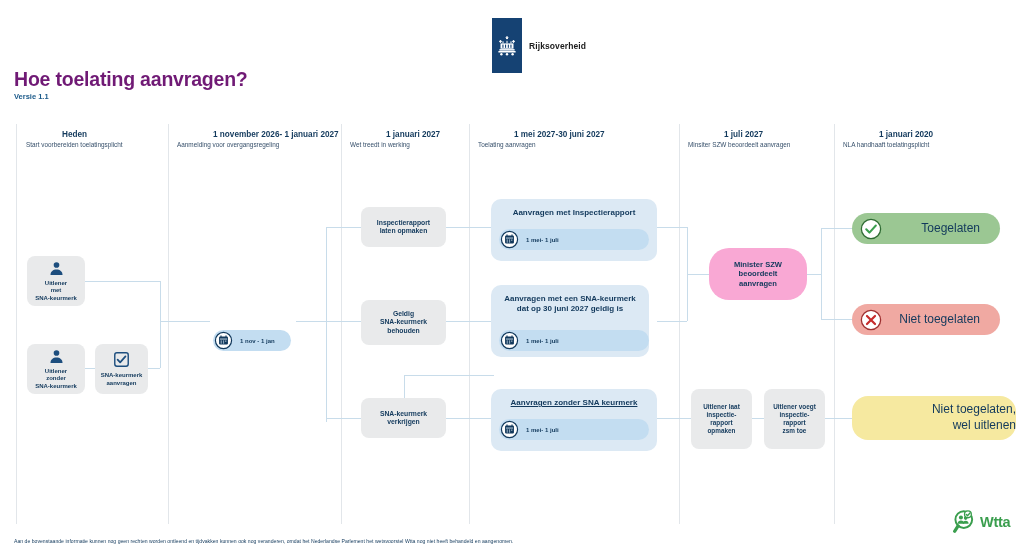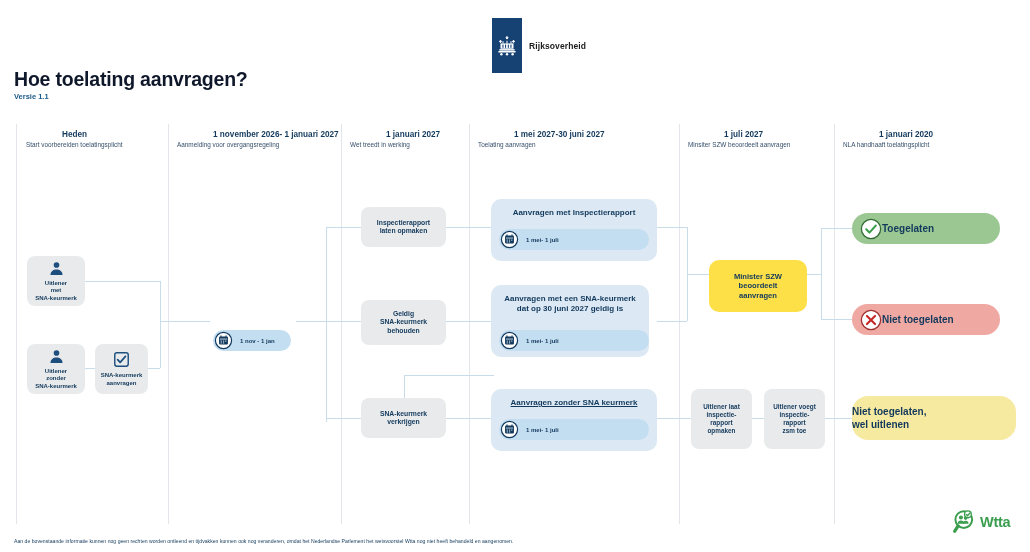--- a/index.html
+++ b/index.html
@@ -11,55 +11,55 @@
   }
   #root{position:absolute;inset:0;width:1030px;height:552px;}
 
   
   .logo-wrap{position:absolute;left:492px;top:18px;display:flex;align-items:center;gap:7px;}
   .logo-bar{width:30px;height:55px;background:#154273;position:relative;}
   .crest{position:absolute;left:50%;top:50%;transform:translate(-50%,-50%);}
   .logo-text{font-size:8.5px;font-weight:700;color:#1b1b1b;letter-spacing:.1px;}
 
   
-  .title{position:absolute;left:14px;top:68px;font-size:19.5px;font-weight:700;color:#0f172a;letter-spacing:-.2px;}
+  .title{position:absolute;left:14px;top:68px;font-size:19.5px;font-weight:700;color:#701a75;letter-spacing:-.2px;}
   .subtitle{position:absolute;left:14px;top:92px;font-size:7.5px;font-weight:700;color:#1b5a8a;}
 
   
   .col-head{position:absolute;}
   .col-head .ch-date{font-size:8.2px;font-weight:700;color:#12395c;white-space:nowrap;padding-left:36px;}
   .col-head .ch-sub{font-size:6.4px;font-weight:400;color:#37506b;margin-top:2px;white-space:nowrap;}
 
   .vdiv{position:absolute;width:1px;background:#e2e6ea;}
 
   
   .node{position:absolute;box-sizing:border-box;display:flex;flex-direction:column;
         align-items:center;justify-content:center;text-align:center;}
   .node .lbl{font-weight:700;color:#12395c;line-height:1.25;}
 
   .grey{background:#e9eaeb;border-radius:8px;}
-  .bluebox{background:#fde047;border-radius:10px;margin-top:12px;}
+  .bluebox{background:#f9a8d4;border-radius:20px;}
   .bluesoft{background:#dce9f4;border-radius:10px;}
 
   
   .person .lbl{font-size:6px;margin-top:3px;}
   .person-icon{width:17px;height:17px;}
 
   
   .checkbox-icon{width:17px;height:17px;}
 
   
   .pill{position:absolute;display:flex;align-items:center;background:#c3ddf1;border-radius:11px;height:21px;}
   .pill .cal{width:19px;height:19px;margin-left:1px;flex:0 0 auto;}
   .pill .ptxt{font-size:6px;font-weight:700;color:#12395c;margin-left:7px;white-space:nowrap;}
 
   
   .outcome{position:absolute;display:flex;align-items:center;border-radius:16px;box-sizing:border-box;}
   .outcome .oico{width:22px;height:22px;margin-left:8px;flex:0 0 auto;}
-  .outcome .otxt{flex:1;text-align:left;font-size:10px;font-weight:700;color:#12395c;line-height:1.3;padding-right:20px;}
+  .outcome .otxt{flex:1;text-align:right;font-size:12px;font-weight:400;color:#12395c;line-height:1.3;padding-right:20px;}
   .green{background:#9bc793;}
   .red{background:#f0a9a2;}
   .yellow{background:#f6e9a0;}
   .yellow .otxt{padding-right:0;}
 
   
   .conn{position:absolute;box-sizing:border-box;border-color:#c8dcea;border-style:solid;border-width:0;}
   .h{border-top-width:1px;height:0;}
   .v{border-left-width:1px;width:0;}
 

